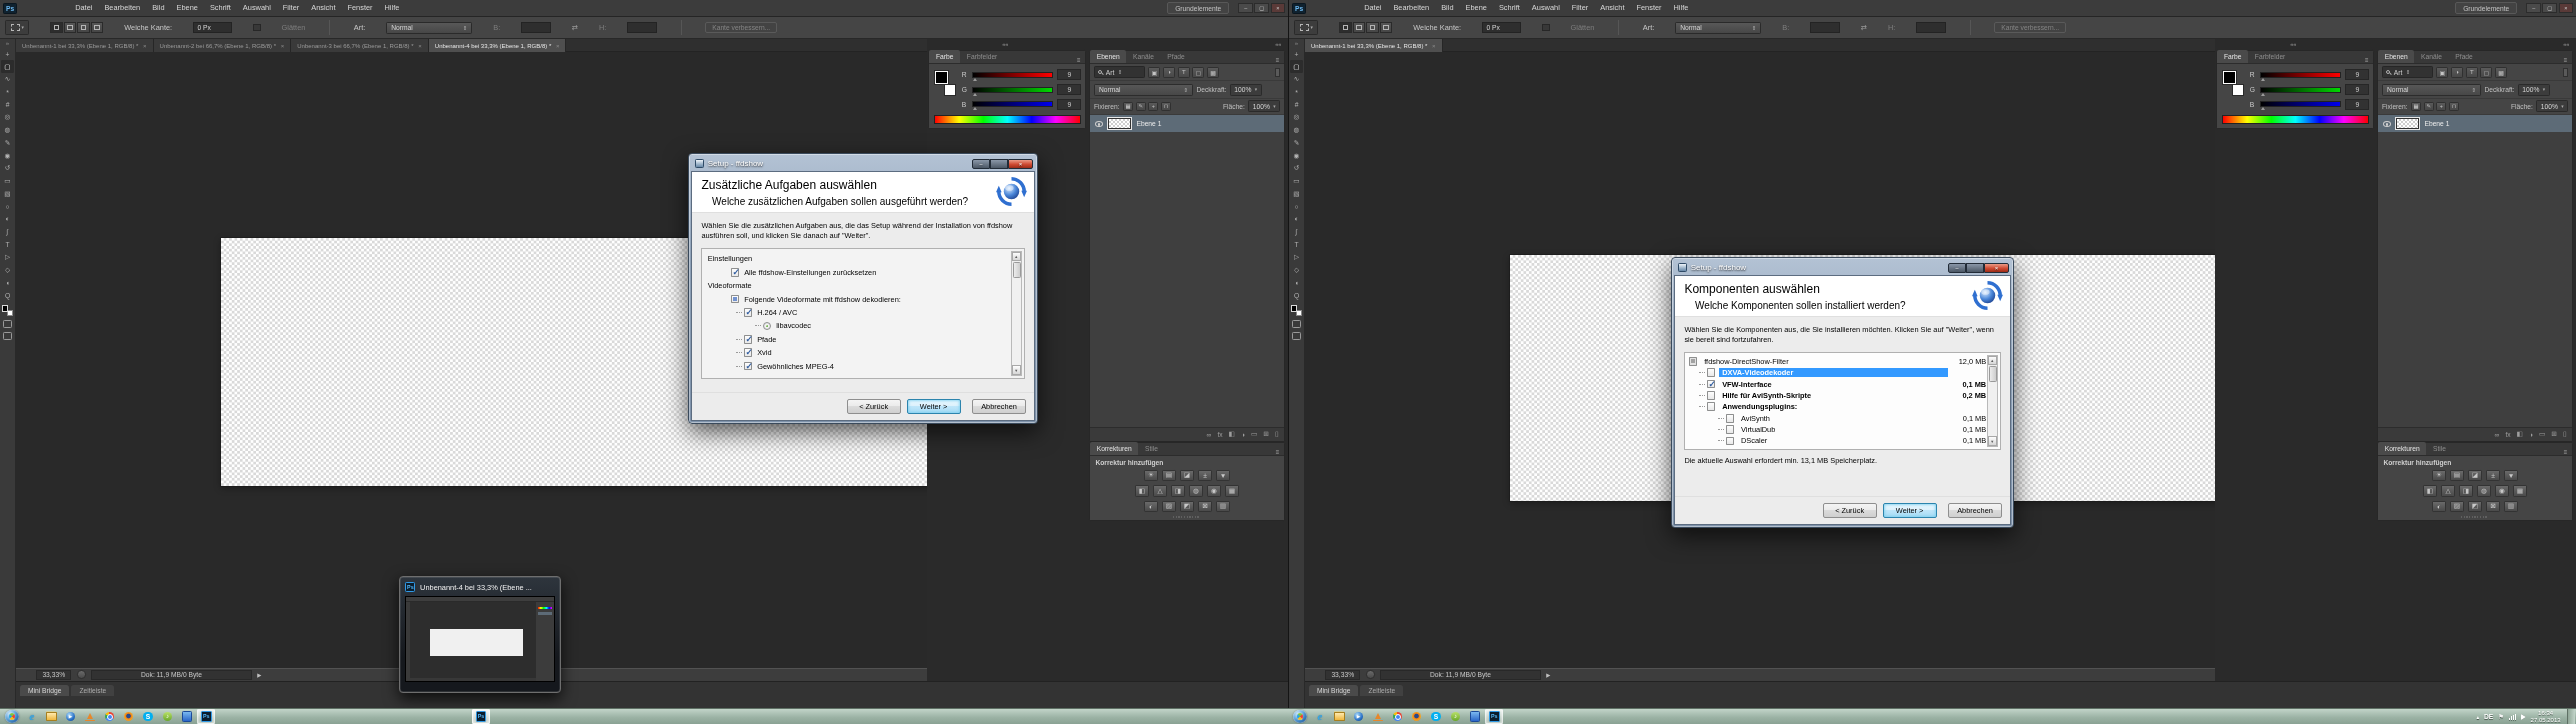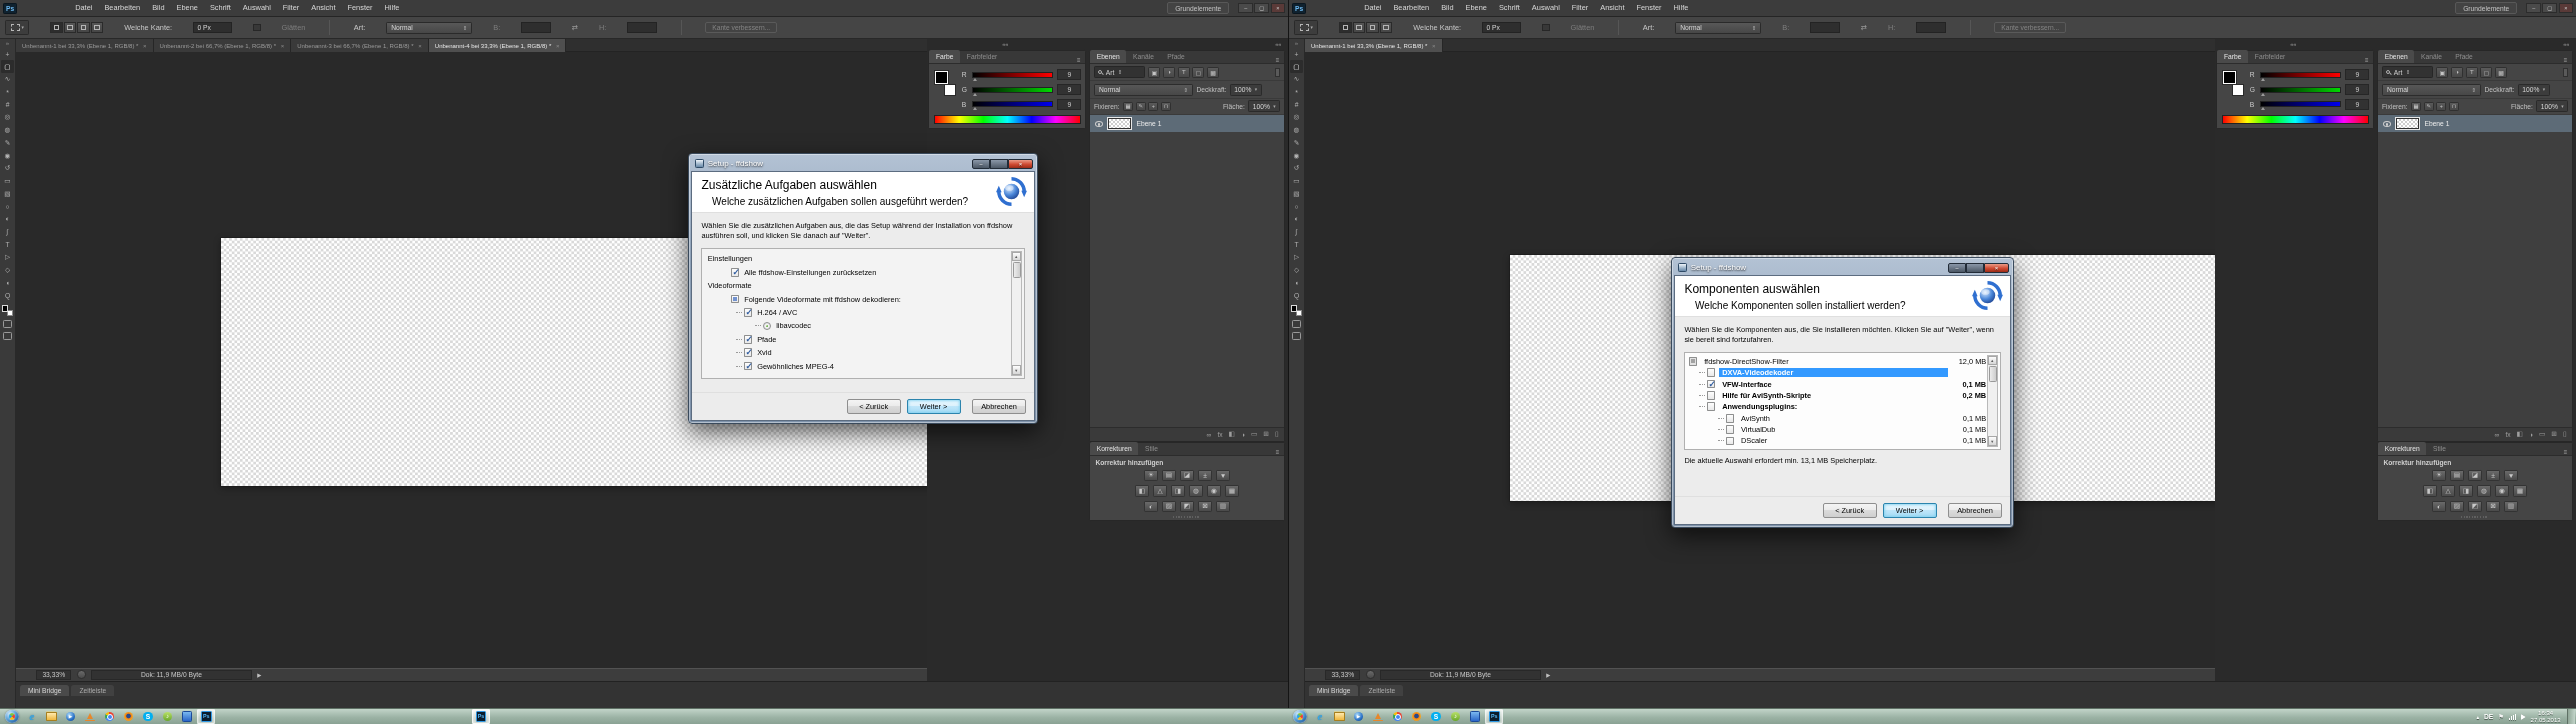--- a/index.html
+++ b/index.html
@@ -637,20 +637,35 @@
           </div>
         </div>
         <div class="dfoot">
           <span class="wbtn">&lt; Zurück</span>
           <span class="wbtn default">Weiter &gt;</span>
           <span class="wbtn cancelgap">Abbrechen</span>
         </div>
       </div>
     </div>
 
+    <div class="peek">
+      <div class="peek-title">
+        <span class="peek-ps">Ps</span>
+        <span>Unbenannt-4 bei 33,3% (Ebene ...</span>
+      </div>
+      <div class="peek-shot">
+        <div class="pk-menubar"></div>
+        <div class="pk-tools"></div>
+        <div class="pk-dock"></div>
+        <div class="pk-rainbow"></div>
+        <div class="pk-layerline"></div>
+        <div class="pk-strip"></div>
+        <div class="pk-status"></div>
+      </div>
+    </div>
   </div>
 
   <div class="monitor" id="mon-right">
     <div class="mbar">
       <div class="ps-logo">Ps</div>
       <div class="menus">
 
       <span class="menu-item">Datei</span>
           <span class="menu-item">Bearbeiten</span>
           <span class="menu-item">Bild</span>

